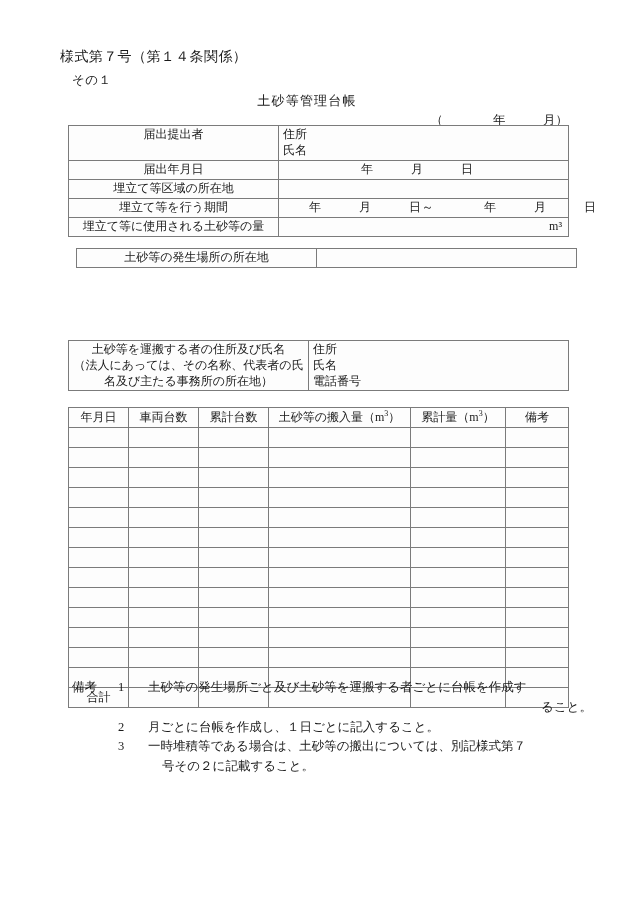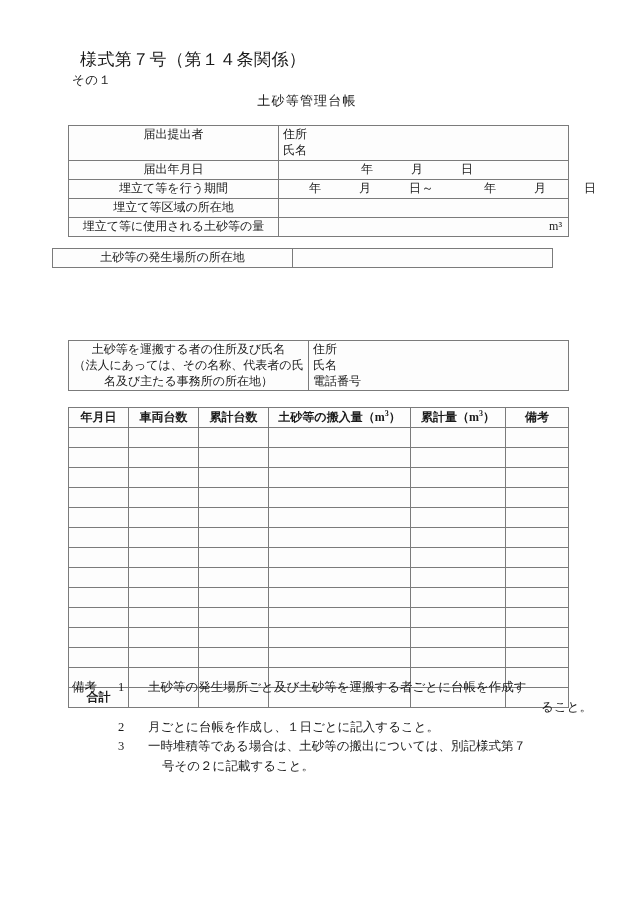--- a/index.html
+++ b/index.html
@@ -18,22 +18,22 @@
   .page {
     position: absolute;
     left: 0; top: 0;
     width: 630px;
     height: 903px;
   }
 
   
   .form-no {
     position: absolute;
-    left: 80px;  top: 48px;
-    font-size: 17px;
+    left: 60px;  top: 48px;
+    font-size: 14px;
     letter-spacing: 0.4px;
     white-space: nowrap;
   }
   .form-sub {
     position: absolute;
     left: 72px;  top: 72px;
     font-size: 12.5px;
     letter-spacing: 0.4px;
     white-space: nowrap;
   }
@@ -91,29 +91,29 @@
     white-space: pre;
   }
   .unit-right {
     display: block;
     text-align: right;
     padding-right: 2px;
     white-space: nowrap;
   }
 
   
-  #table-origin { left: 52px; top: 248px; width: 500px; }
+  #table-origin { left: 76px; top: 248px; width: 500px; }
 
   
   #table-transporter { left: 68px; top: 340px; width: 500px; }
 
   .stack-line { display: block; }
 
   
-  #table-ledger { left: 68px; top: 407px; width: 500px; font-weight: bold; }
+  #table-ledger { left: 68px; top: 407px; width: 500px; }
   #table-ledger td { height: 17px; }
   #table-ledger td.hdr { text-align: center; vertical-align: middle; }
   #table-ledger td.body-cell { height: 17px; }
   #table-ledger td.total-label { text-align: center; vertical-align: middle; }
 
   sup.cube {
     font-size: 8px;
     vertical-align: super;
     line-height: 0;
   }
@@ -153,20 +153,21 @@
   }
 </style>
 </head>
 <body>
 
 <div class="page">
 
   <div class="form-no">様式第７号（第１４条関係）</div>
   <div class="form-sub">その１</div>
   <div class="doc-title">土砂等管理台帳</div>
+  <div class="date-line">（　　　　年　　　月）</div>
 
   <table class="grid" id="table-notifier">
     <colgroup>
       <col style="width:210px">
         <col style="width:290px">
     </colgroup>
     <tbody>
       <tr>
         <td class="label mid" rowspan="1" style="height:32px">届出提出者</td>
         <td class="l two-line">
@@ -174,28 +175,28 @@
           <span class="stack-line">氏名</span>
         </td>
       </tr>
       <tr>
         <td class="label mid">届出年月日</td>
         <td class="l mid">
           <span class="date-cells">年　　　月　　　日</span>
         </td>
       </tr>
       <tr>
+        <td class="label mid">埋立て等区域の所在地</td>
+        <td class="l mid"></td>
+      </tr>
+      <tr>
         <td class="label mid">埋立て等を行う期間</td>
         <td class="l mid">
           <span class="period-cells">年　　　月　　　日～　　　　年　　　月　　　日</span>
         </td>
-      </tr>
-      <tr>
-        <td class="label mid">埋立て等区域の所在地</td>
-        <td class="l mid"></td>
       </tr>
       <tr>
         <td class="label mid">埋立て等に使用される土砂等の量</td>
         <td class="l mid">
           <span class="unit-right">m³</span>
         </td>
       </tr>
     </tbody>
   </table>
 

